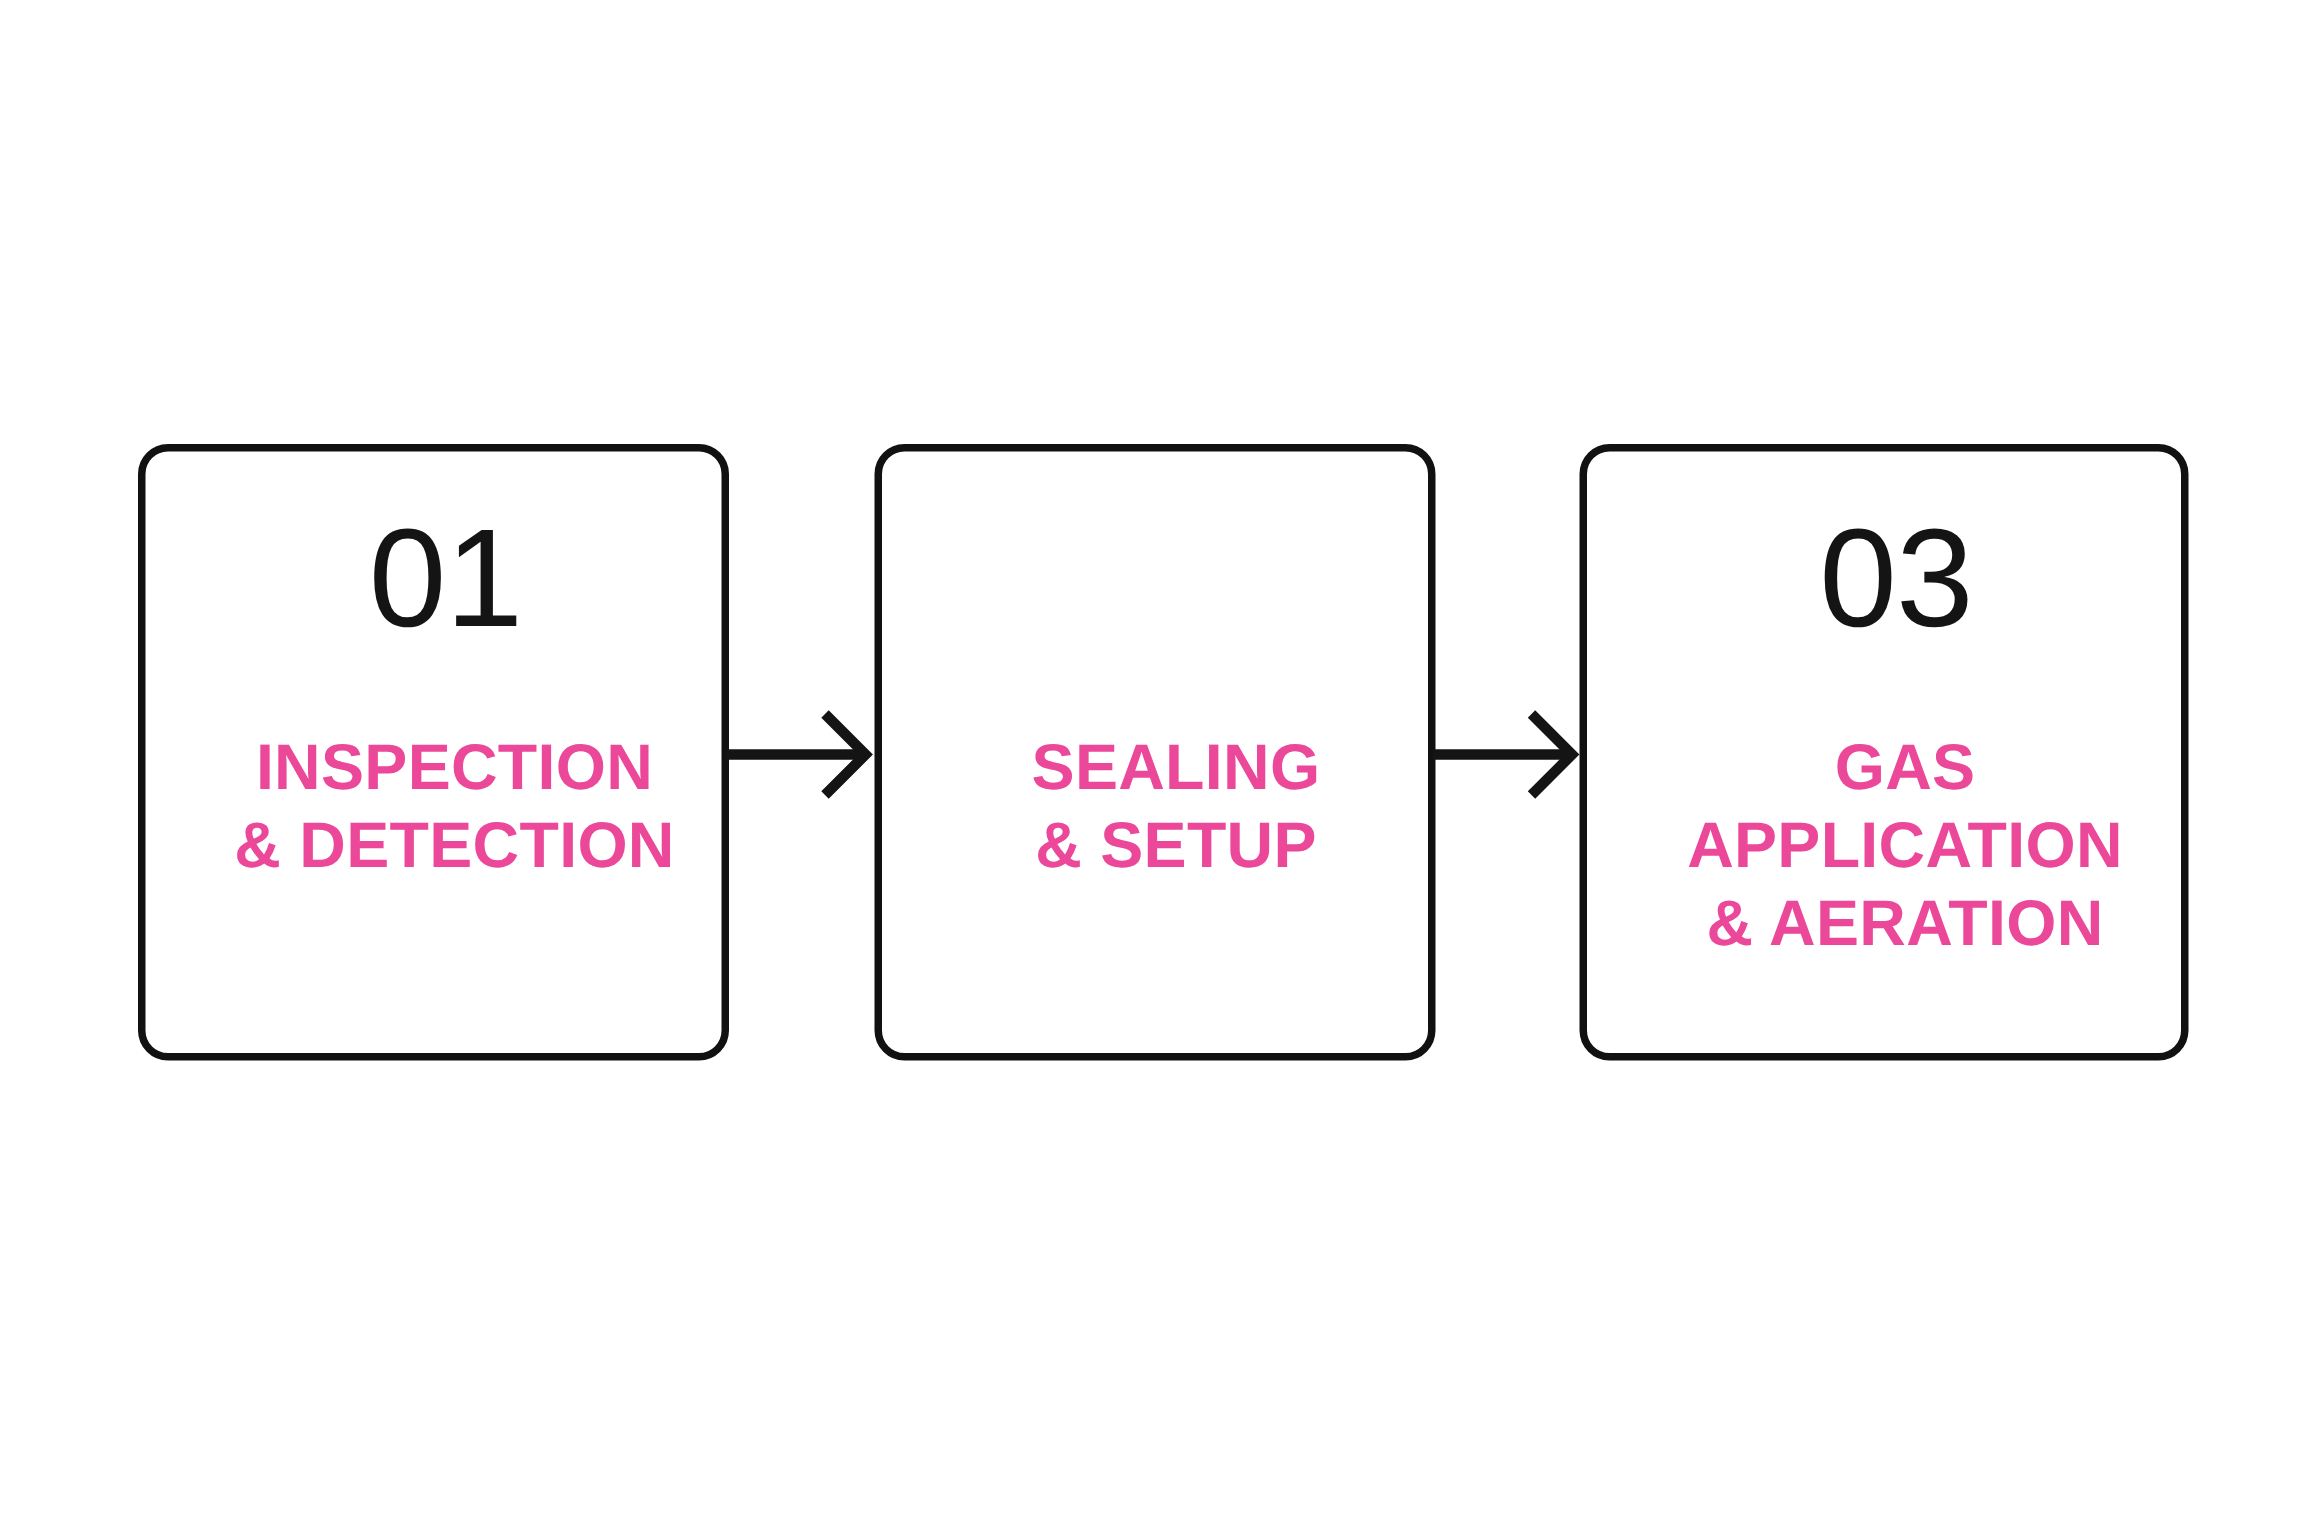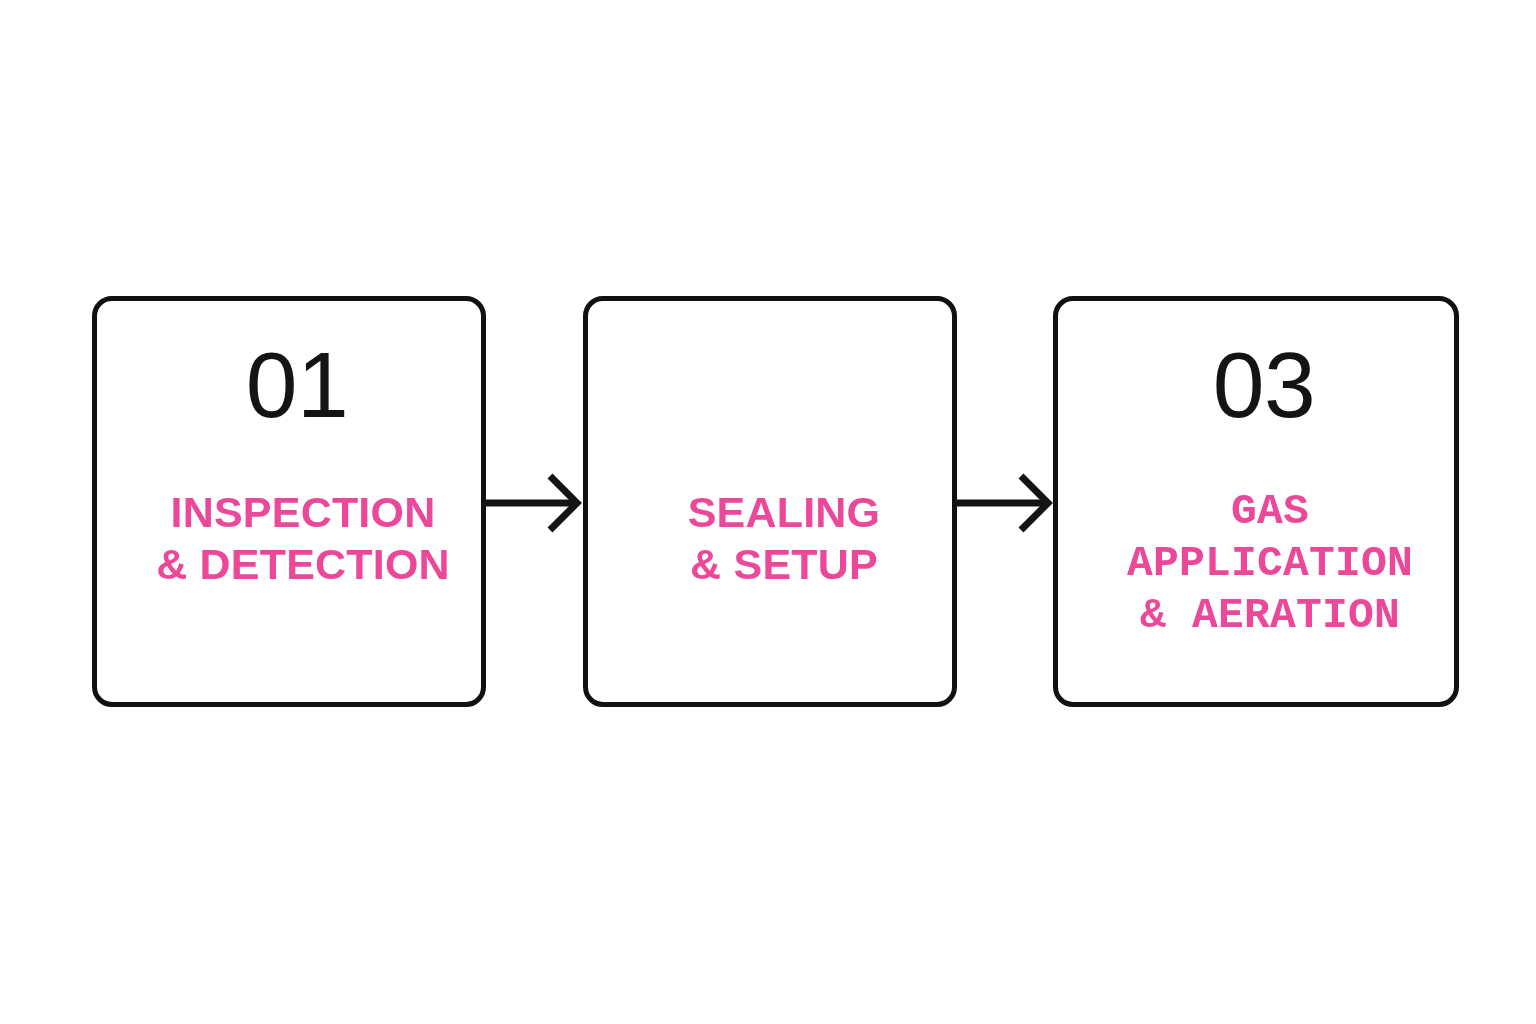--- a/index.html
+++ b/index.html
@@ -59,21 +59,21 @@
     font-weight: 700;
     line-height: 52px;
     letter-spacing: 0.2px;
     color: #ec4899;
     white-space: pre-line;
     margin-left: 28px;
   }
   
   .label-two-line { top: 185px; }
   
-  .label-three-line { top: 185px; font-family: Liberation Mono, monospace; }
+  .label-three-line { top: 185px; }
 
   
   .connector-arrow {
     position: absolute;
     top: 471px;
     height: 64px;
     overflow: visible;
   }
   #connector-arrow-1 { left: 484px; width: 101px; }
   #connector-arrow-2 { left: 955px; width: 101px; }

